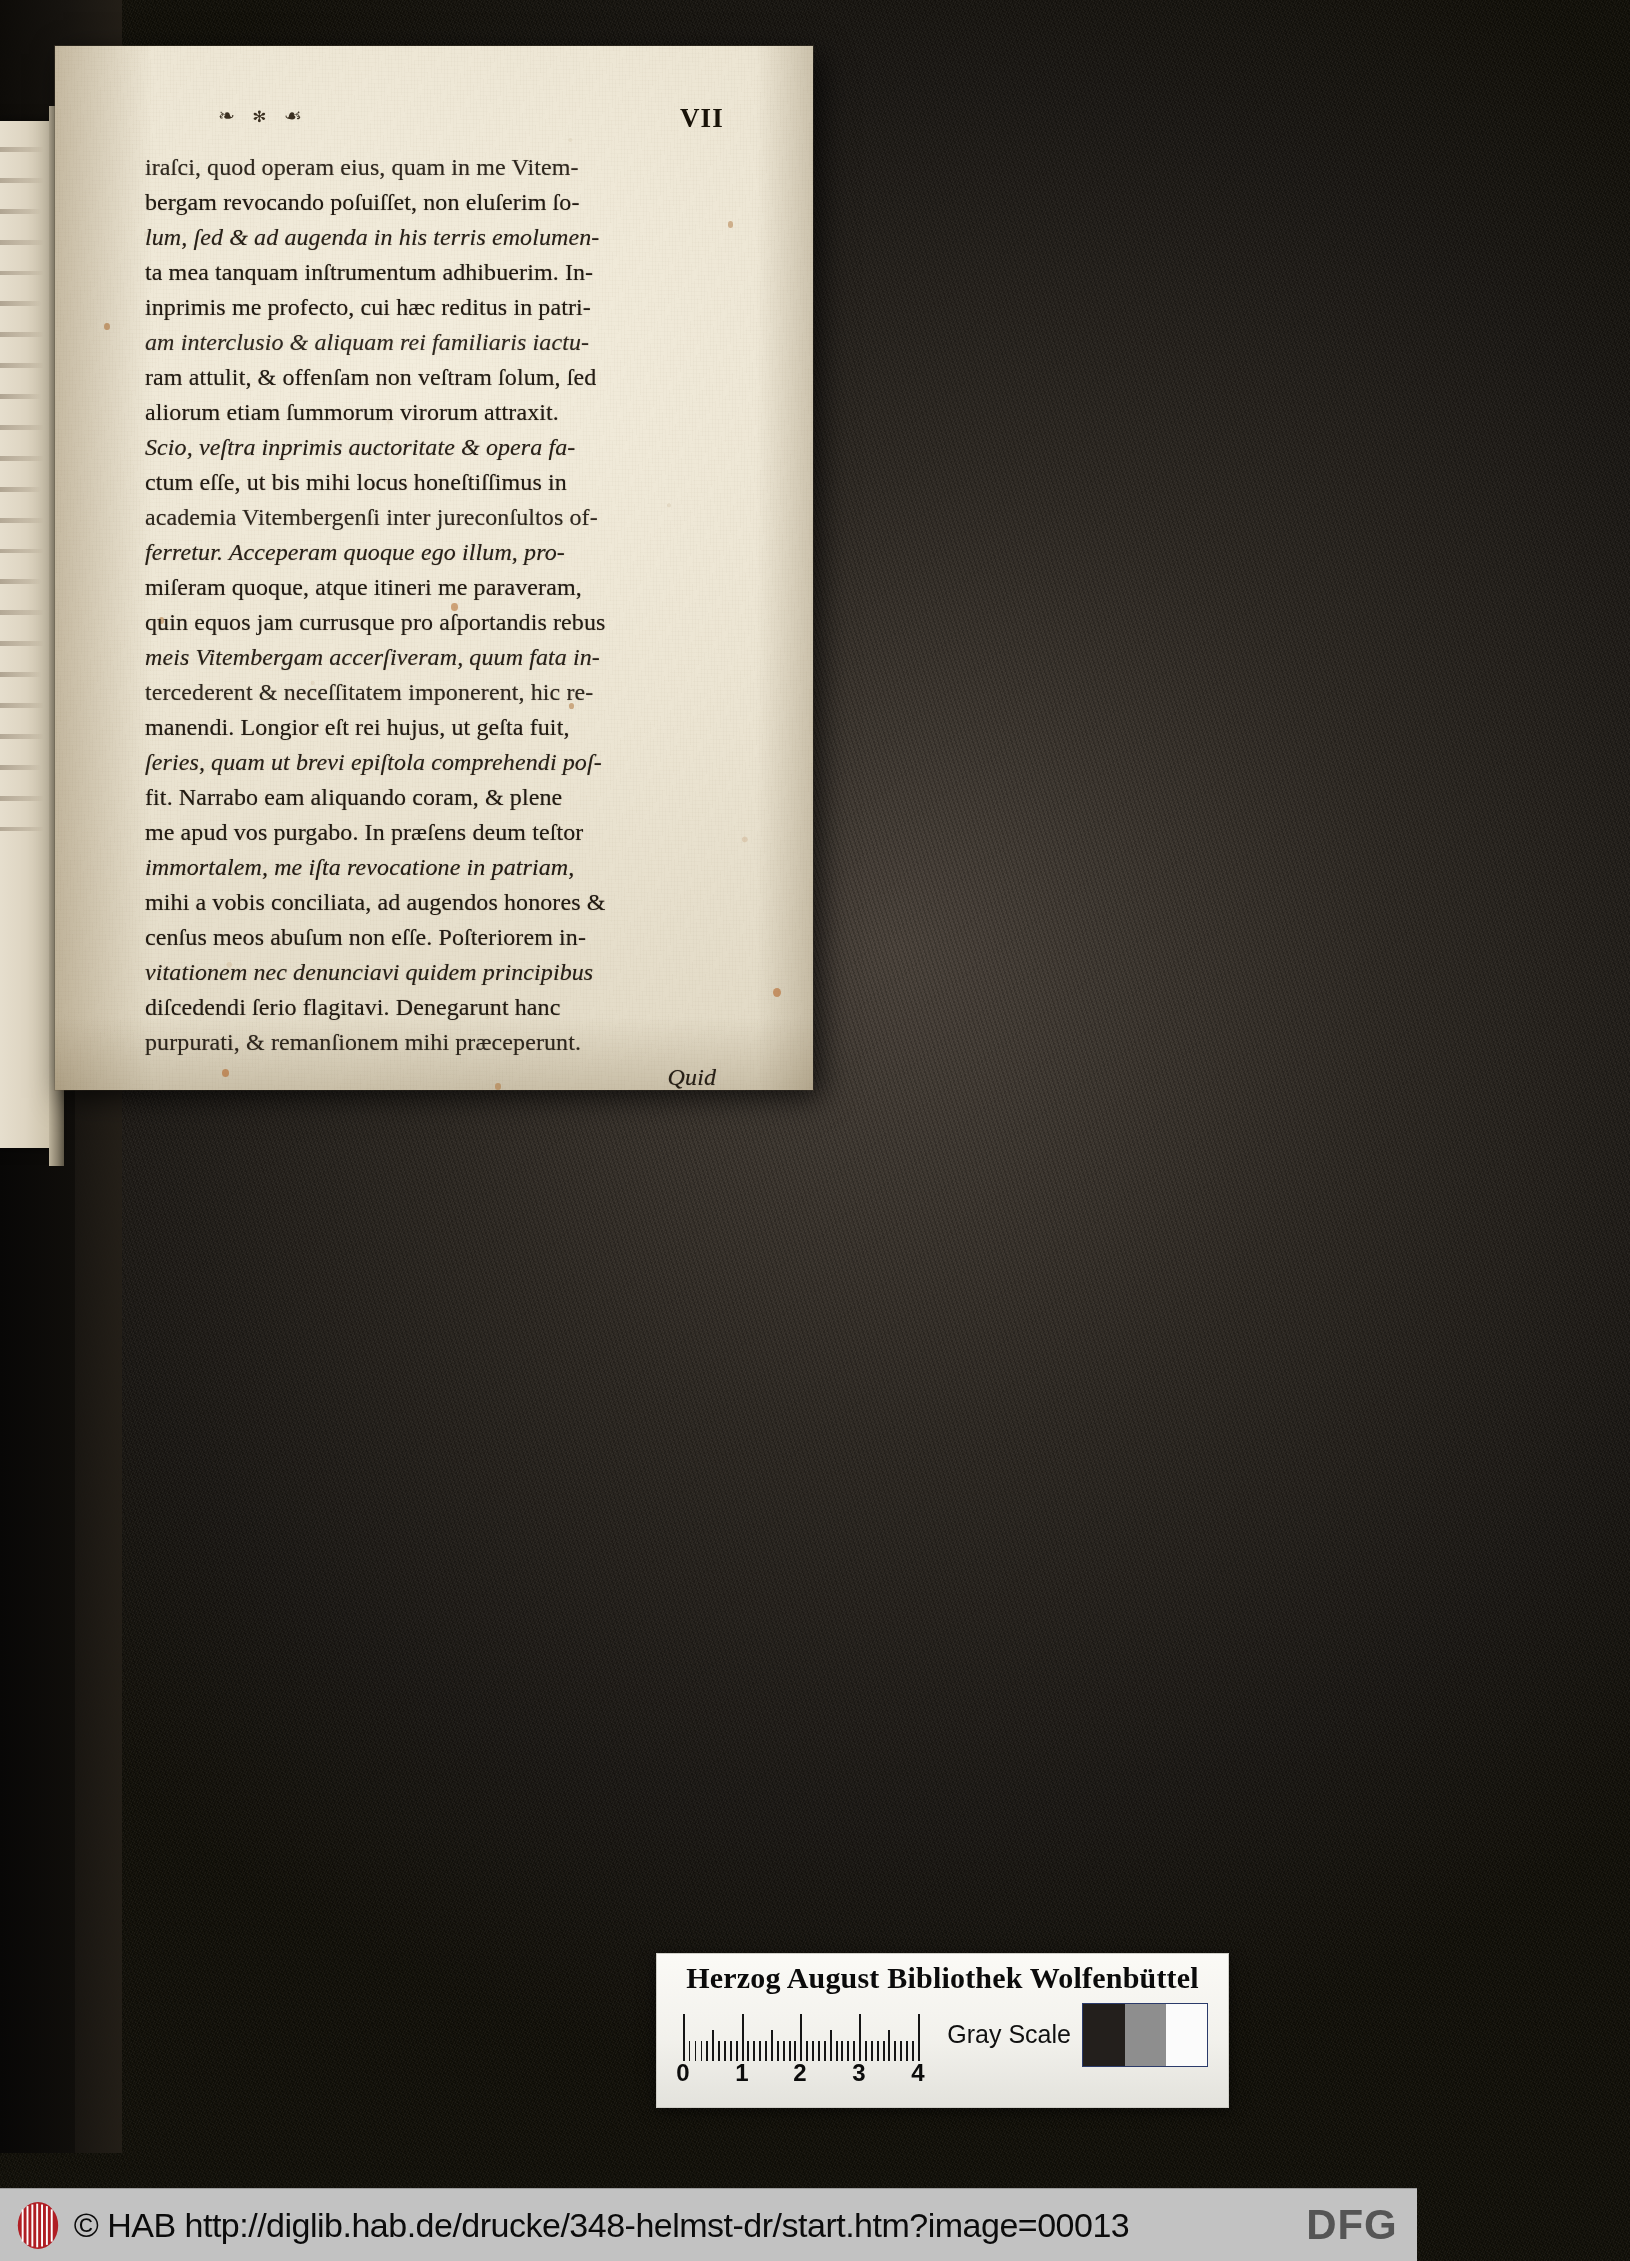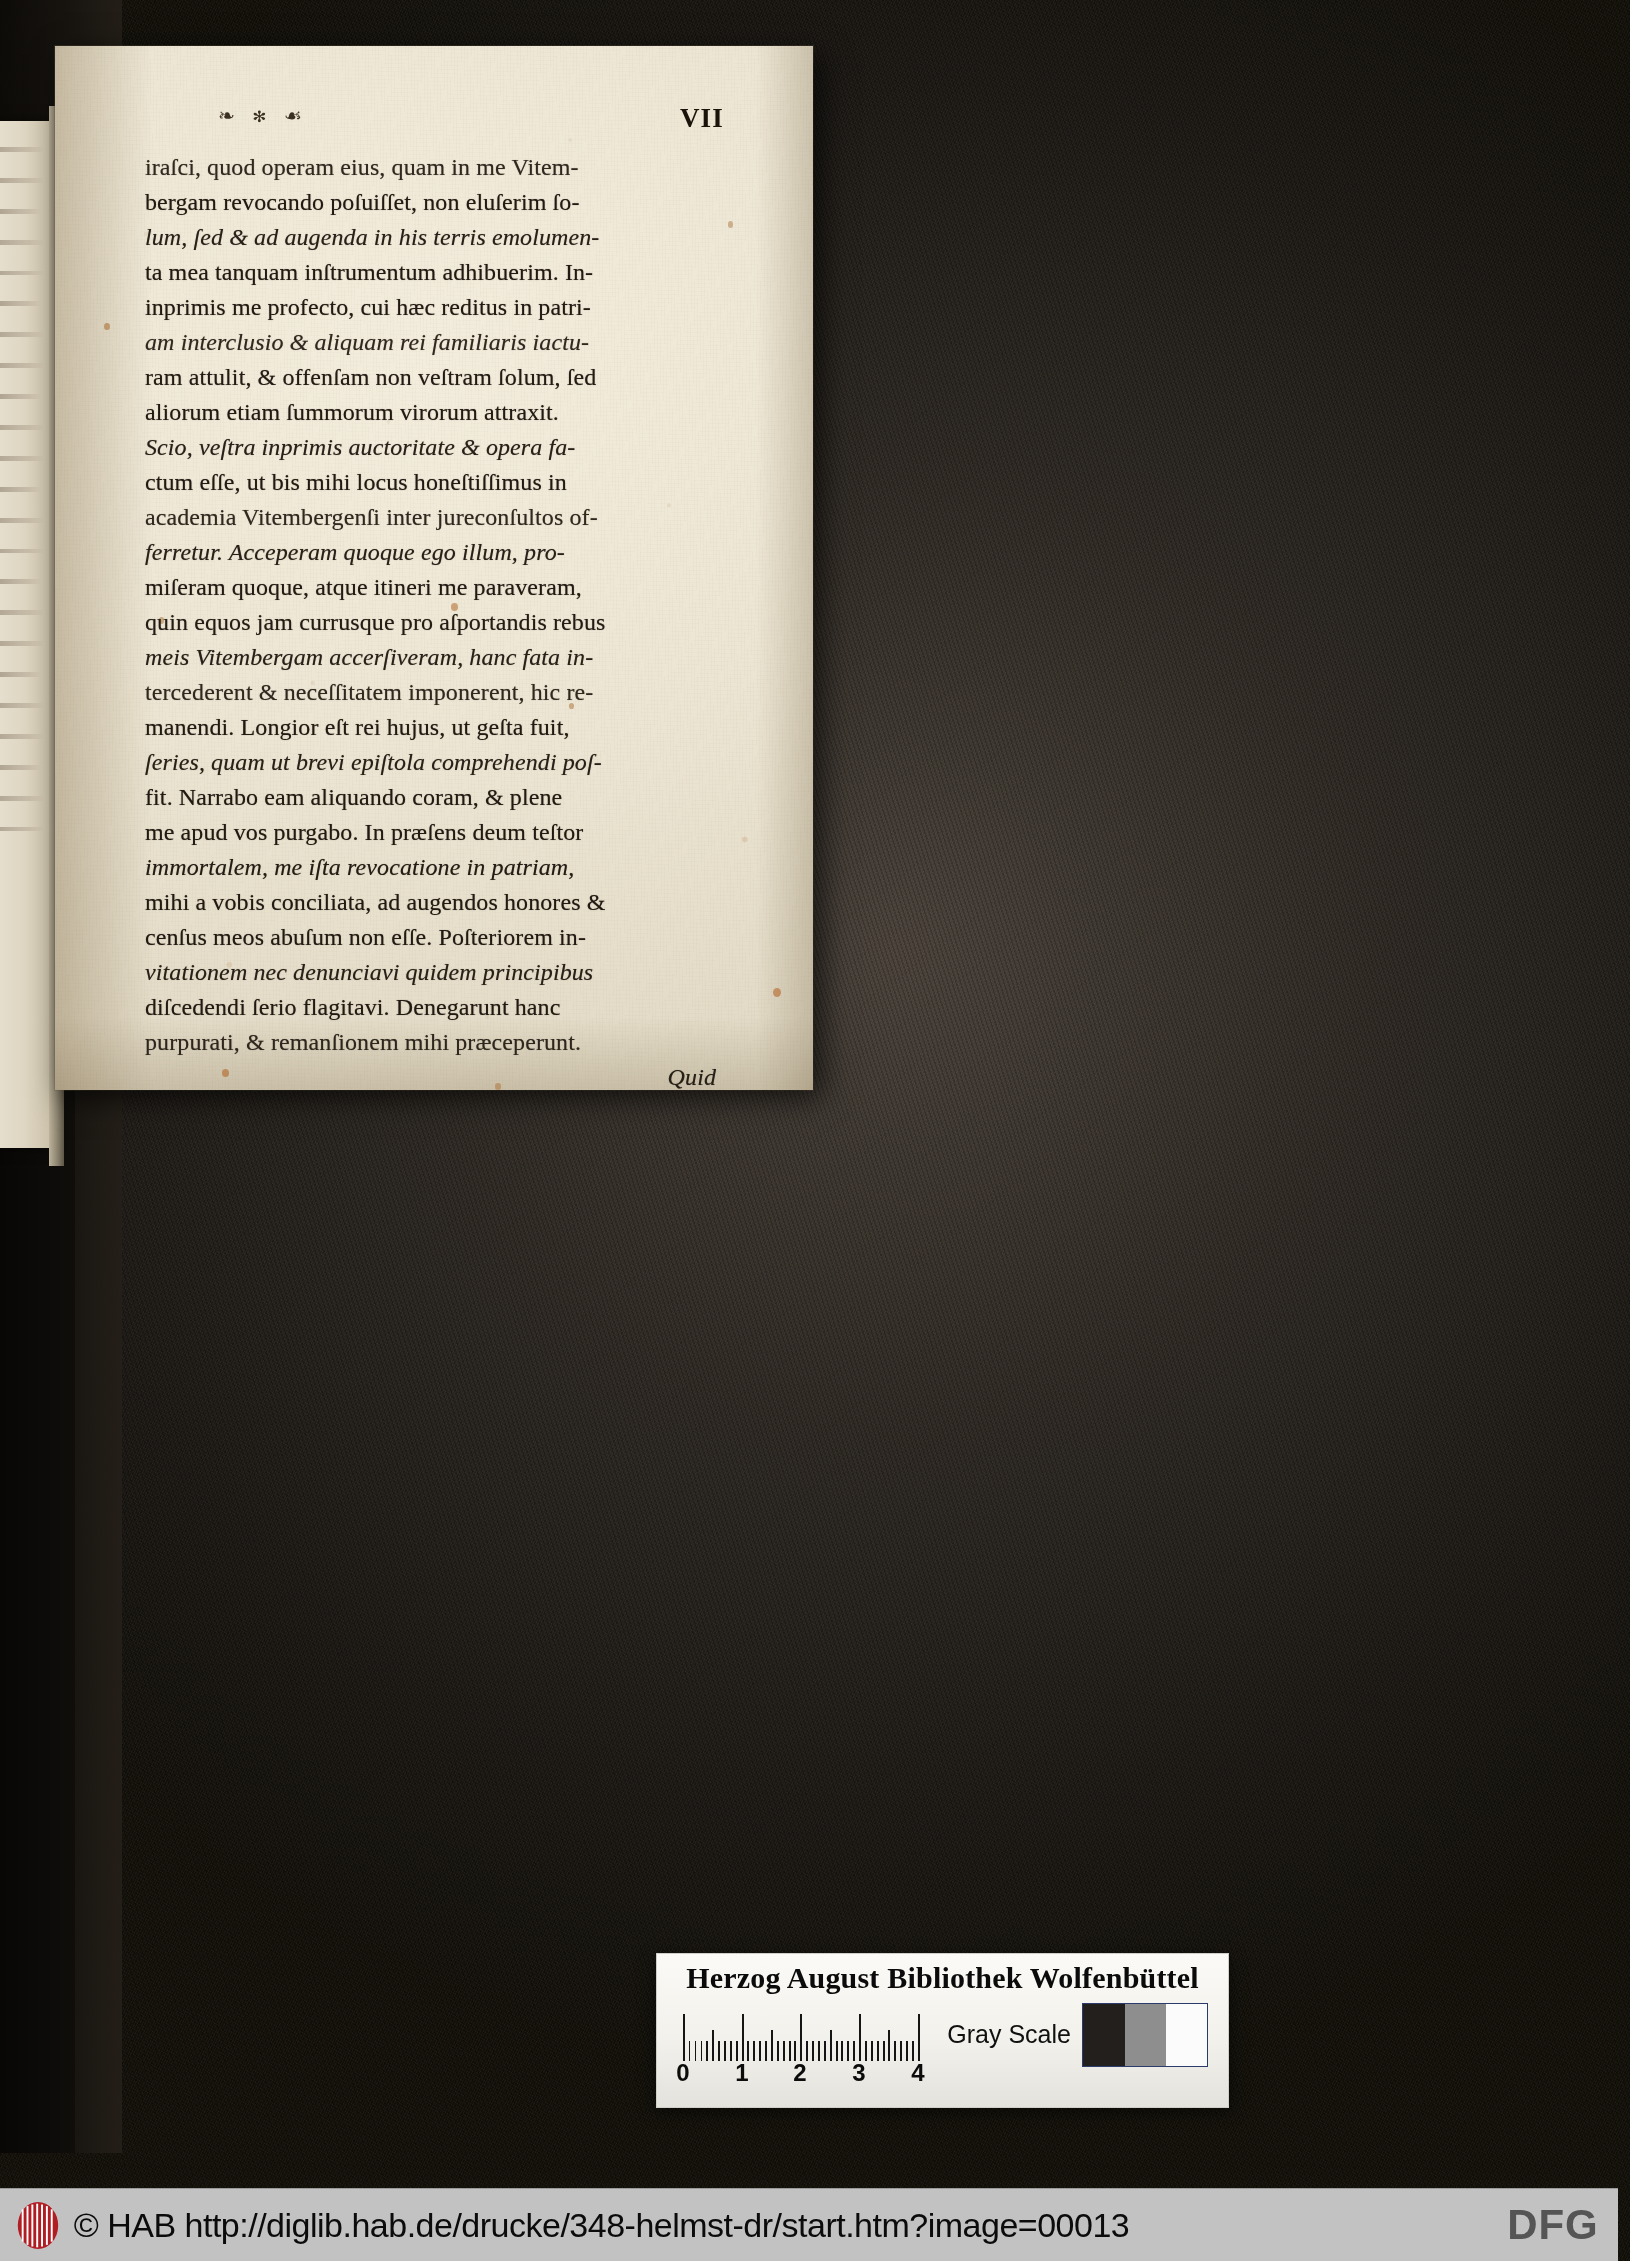--- a/index.html
+++ b/index.html
@@ -285,21 +285,21 @@
   .patch { flex: 1 1 0; }
   .patch.black { background: #231f1c; }
   .patch.gray  { background: #8e8e8e; }
   .patch.white { background: #fbfbfb; }
 
   
   #footer-bar {
     position: absolute;
     left: 0;
     bottom: 0;
-    width: 1618px;
+    width: 1417px;
     height: 72px;
     background: #c2c2c2;
     display: flex;
     align-items: center;
     border-top: 1.6px solid #9a9a9a;
   }
   #hab-logo {
     width: 46px;
     height: 51px;
     margin-left: 14.7px;
@@ -394,21 +394,21 @@
         <div class="text-line">inprimis  me profecto,  cui hæc  reditus  in  patri-</div>
         <div class="text-line">am interclusio  &amp;  aliquam  rei  familiaris  iactu-</div>
         <div class="text-line">ram attulit,   &amp; offenſam non veſtram ſolum, ſed</div>
         <div class="text-line">aliorum  etiam  ſummorum  virorum  attraxit.</div>
         <div class="text-line">Scio,  veſtra inprimis auctoritate  &amp;  opera fa-</div>
         <div class="text-line">ctum eſſe,   ut bis mihi  locus honeſtiſſimus in</div>
         <div class="text-line">academia Vitembergenſi inter  jureconſultos of-</div>
         <div class="text-line">ferretur.   Acceperam  quoque  ego  illum,  pro-</div>
         <div class="text-line">miſeram quoque,  atque itineri me paraveram,</div>
         <div class="text-line">quin equos jam currusque pro aſportandis rebus</div>
-        <div class="text-line">meis Vitembergam accerſiveram,  hanc fata in-</div>
+        <div class="text-line">meis Vitembergam accerſiveram,  quum fata in-</div>
         <div class="text-line">tercederent &amp; neceſſitatem imponerent, hic re-</div>
         <div class="text-line">manendi.    Longior eſt rei hujus,  ut geſta fuit,</div>
         <div class="text-line">ſeries, quam ut brevi epiſtola comprehendi poſ-</div>
         <div class="text-line">fit.    Narrabo eam aliquando coram,   &amp; plene</div>
         <div class="text-line">me apud vos purgabo.   In præſens deum teſtor</div>
         <div class="text-line">immortalem,  me  iſta  revocatione  in  patriam,</div>
         <div class="text-line">mihi a vobis conciliata, ad augendos honores &amp;</div>
         <div class="text-line">cenſus meos abuſum non eſſe.   Poſteriorem in-</div>
         <div class="text-line">vitationem nec denunciavi quidem  principibus</div>
         <div class="text-line">diſcedendi ſerio  flagitavi.   Denegarunt hanc</div>

